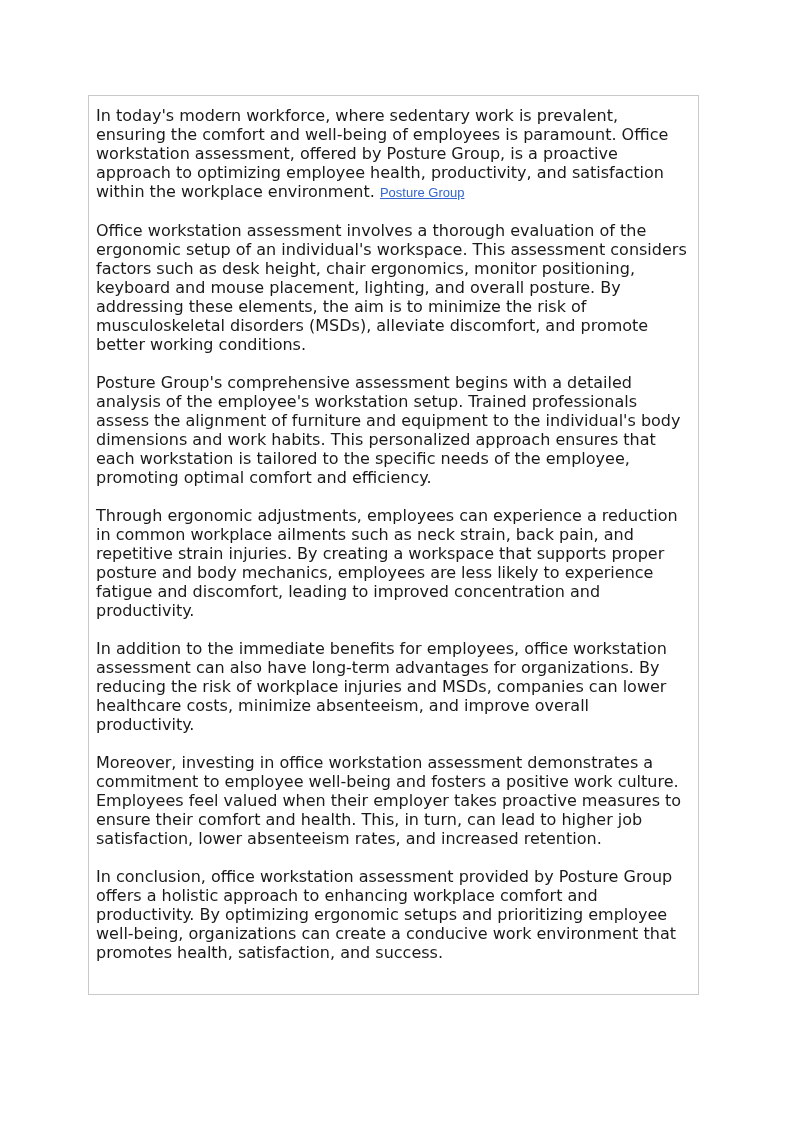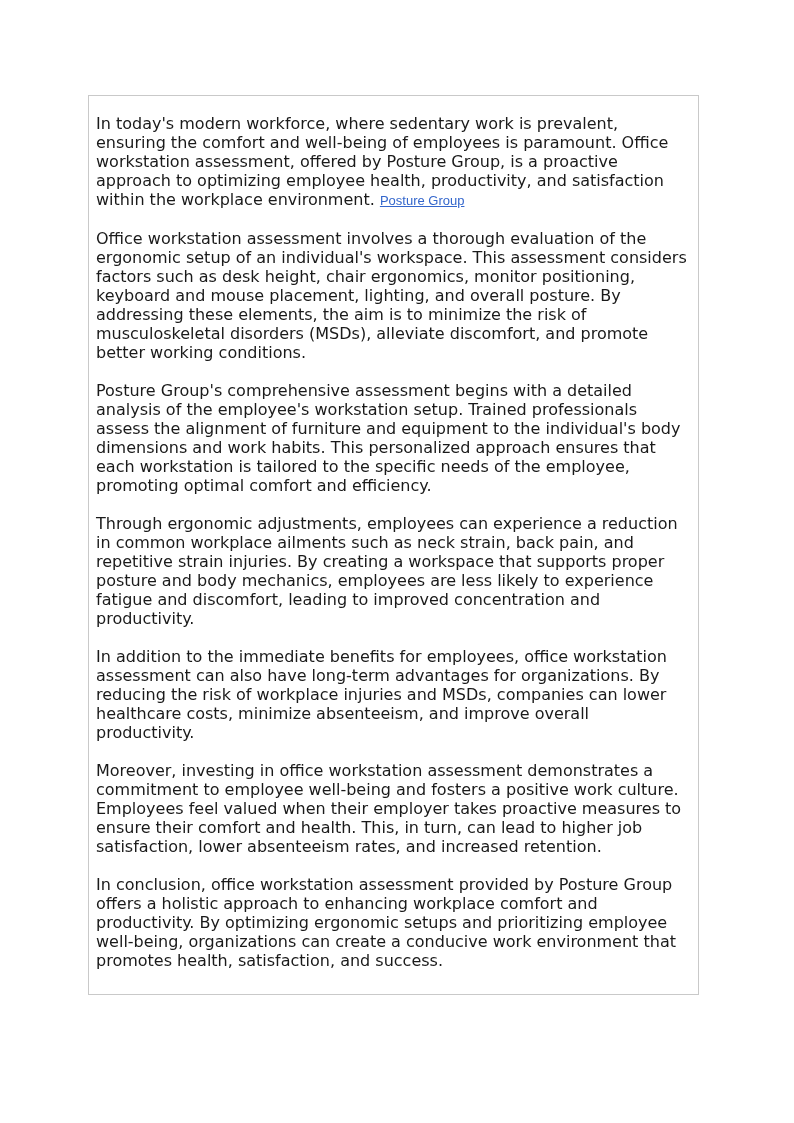--- a/index.html
+++ b/index.html
@@ -29,21 +29,21 @@
     font-size: 22px;
     line-height: 26px;
     font-weight: bold;
     color: var(--text-color, #1a1a1a);
     margin: 0 0 18px 0;
   }
   .article-paragraph {
     font-size: 16px;
     line-height: 19px;
     color: var(--text-color, #1a1a1a);
-    margin: 16px 0 19px 0;
+    margin: 8px 0 19px 0;
   }
   .article-paragraph:last-child { margin-bottom: 0; }
   .inline-link {
     font-family: "Liberation Sans", sans-serif;
     font-size: 13px;
     color: var(--link-color, #3366cc);
     text-decoration: underline;
     cursor: pointer;
   }
 </style>

